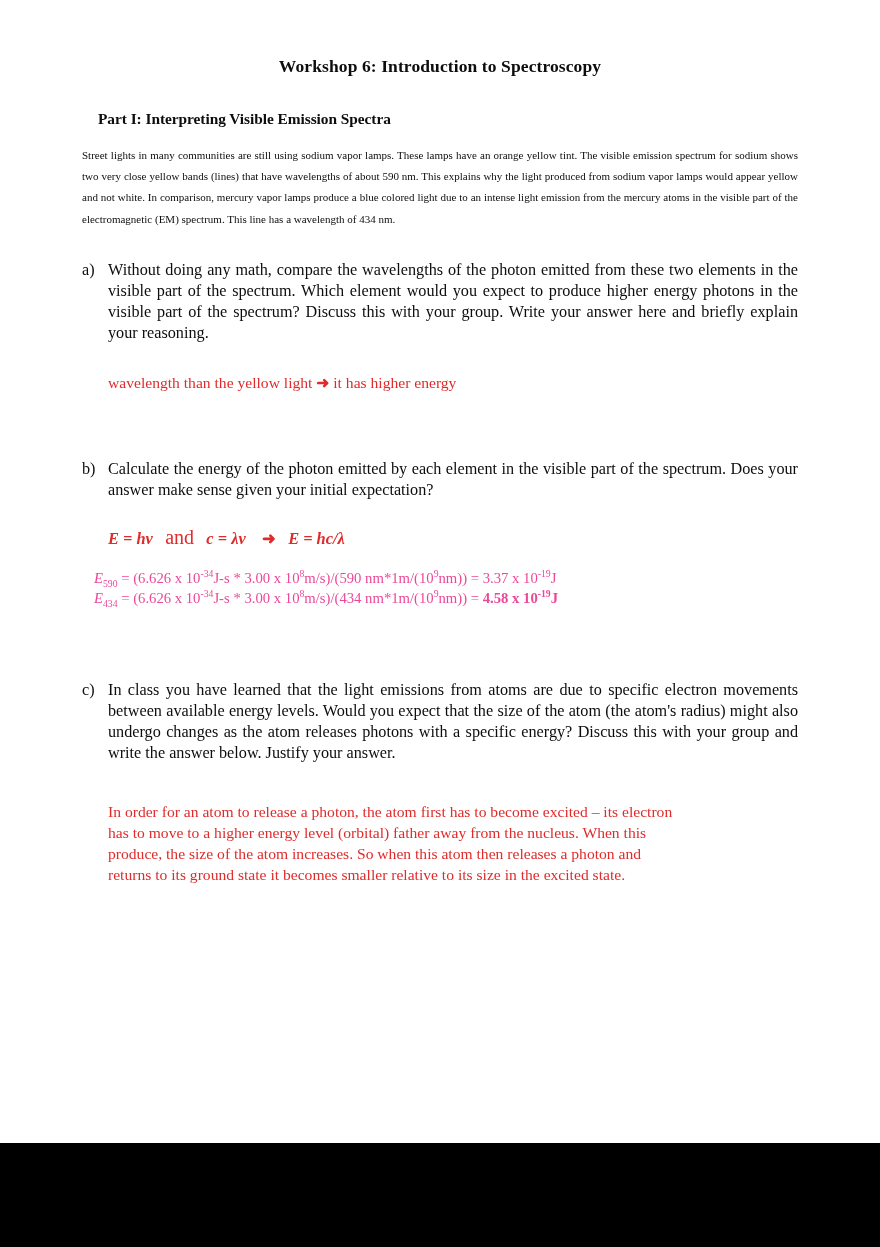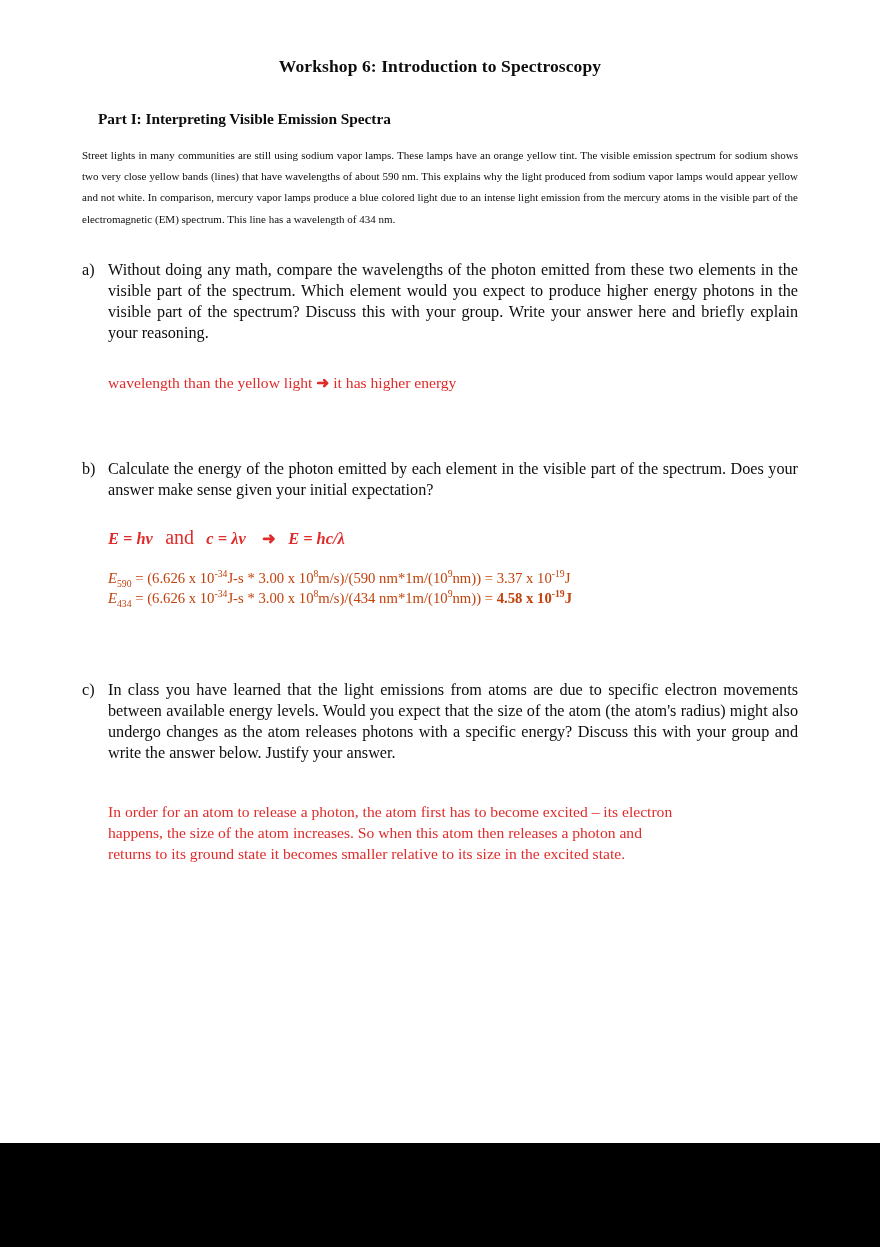--- a/index.html
+++ b/index.html
@@ -106,22 +106,22 @@
   .eq-line .plain {
     font-style: normal;
     font-weight: normal;
     font-size: 20px;
   }
   .eq-line .arrow {
     font-style: normal;
   }
 
   .calc-line {
-    color: #c2410c;
-    margin-left: 26px;
+    color: #ec4899;
+    margin-left: 12px;
     font-size: 14.7px;
     line-height: 19.5px;
     white-space: nowrap;
   }
   .calc-line .var {
     font-style: italic;
   }
   .calc-line .bold {
     font-weight: bold;
   }
@@ -180,19 +180,20 @@
 
   <div class="question">
     <div class="q-marker">c)</div>
     <div class="q-text">In class you have learned that the light emissions from atoms are due to specific electron movements between available energy levels. Would you expect that the size of the atom (the atom's radius) might also undergo changes as the atom releases photons with a specific energy? Discuss this with your group and write the answer below. Justify your answer.</div>
   </div>
 
   <div class="spacer-f"></div>
 
   <div class="answer">
     <div>In order for an atom to release a photon, the atom first has to become excited – its electron</div>
-    <div>happens, the size of the atom increases. So when this atom then releases a photon and</div>
+    <div>has to move to a higher energy level (orbital) father away from the nucleus. When this</div>
+    <div>produce, the size of the atom increases. So when this atom then releases a photon and</div>
     <div>returns to its ground state it becomes smaller relative to its size in the excited state.</div>
   </div>
 
 </div>
 
 <div class="bottom-band"></div>
 
 </body></html>

